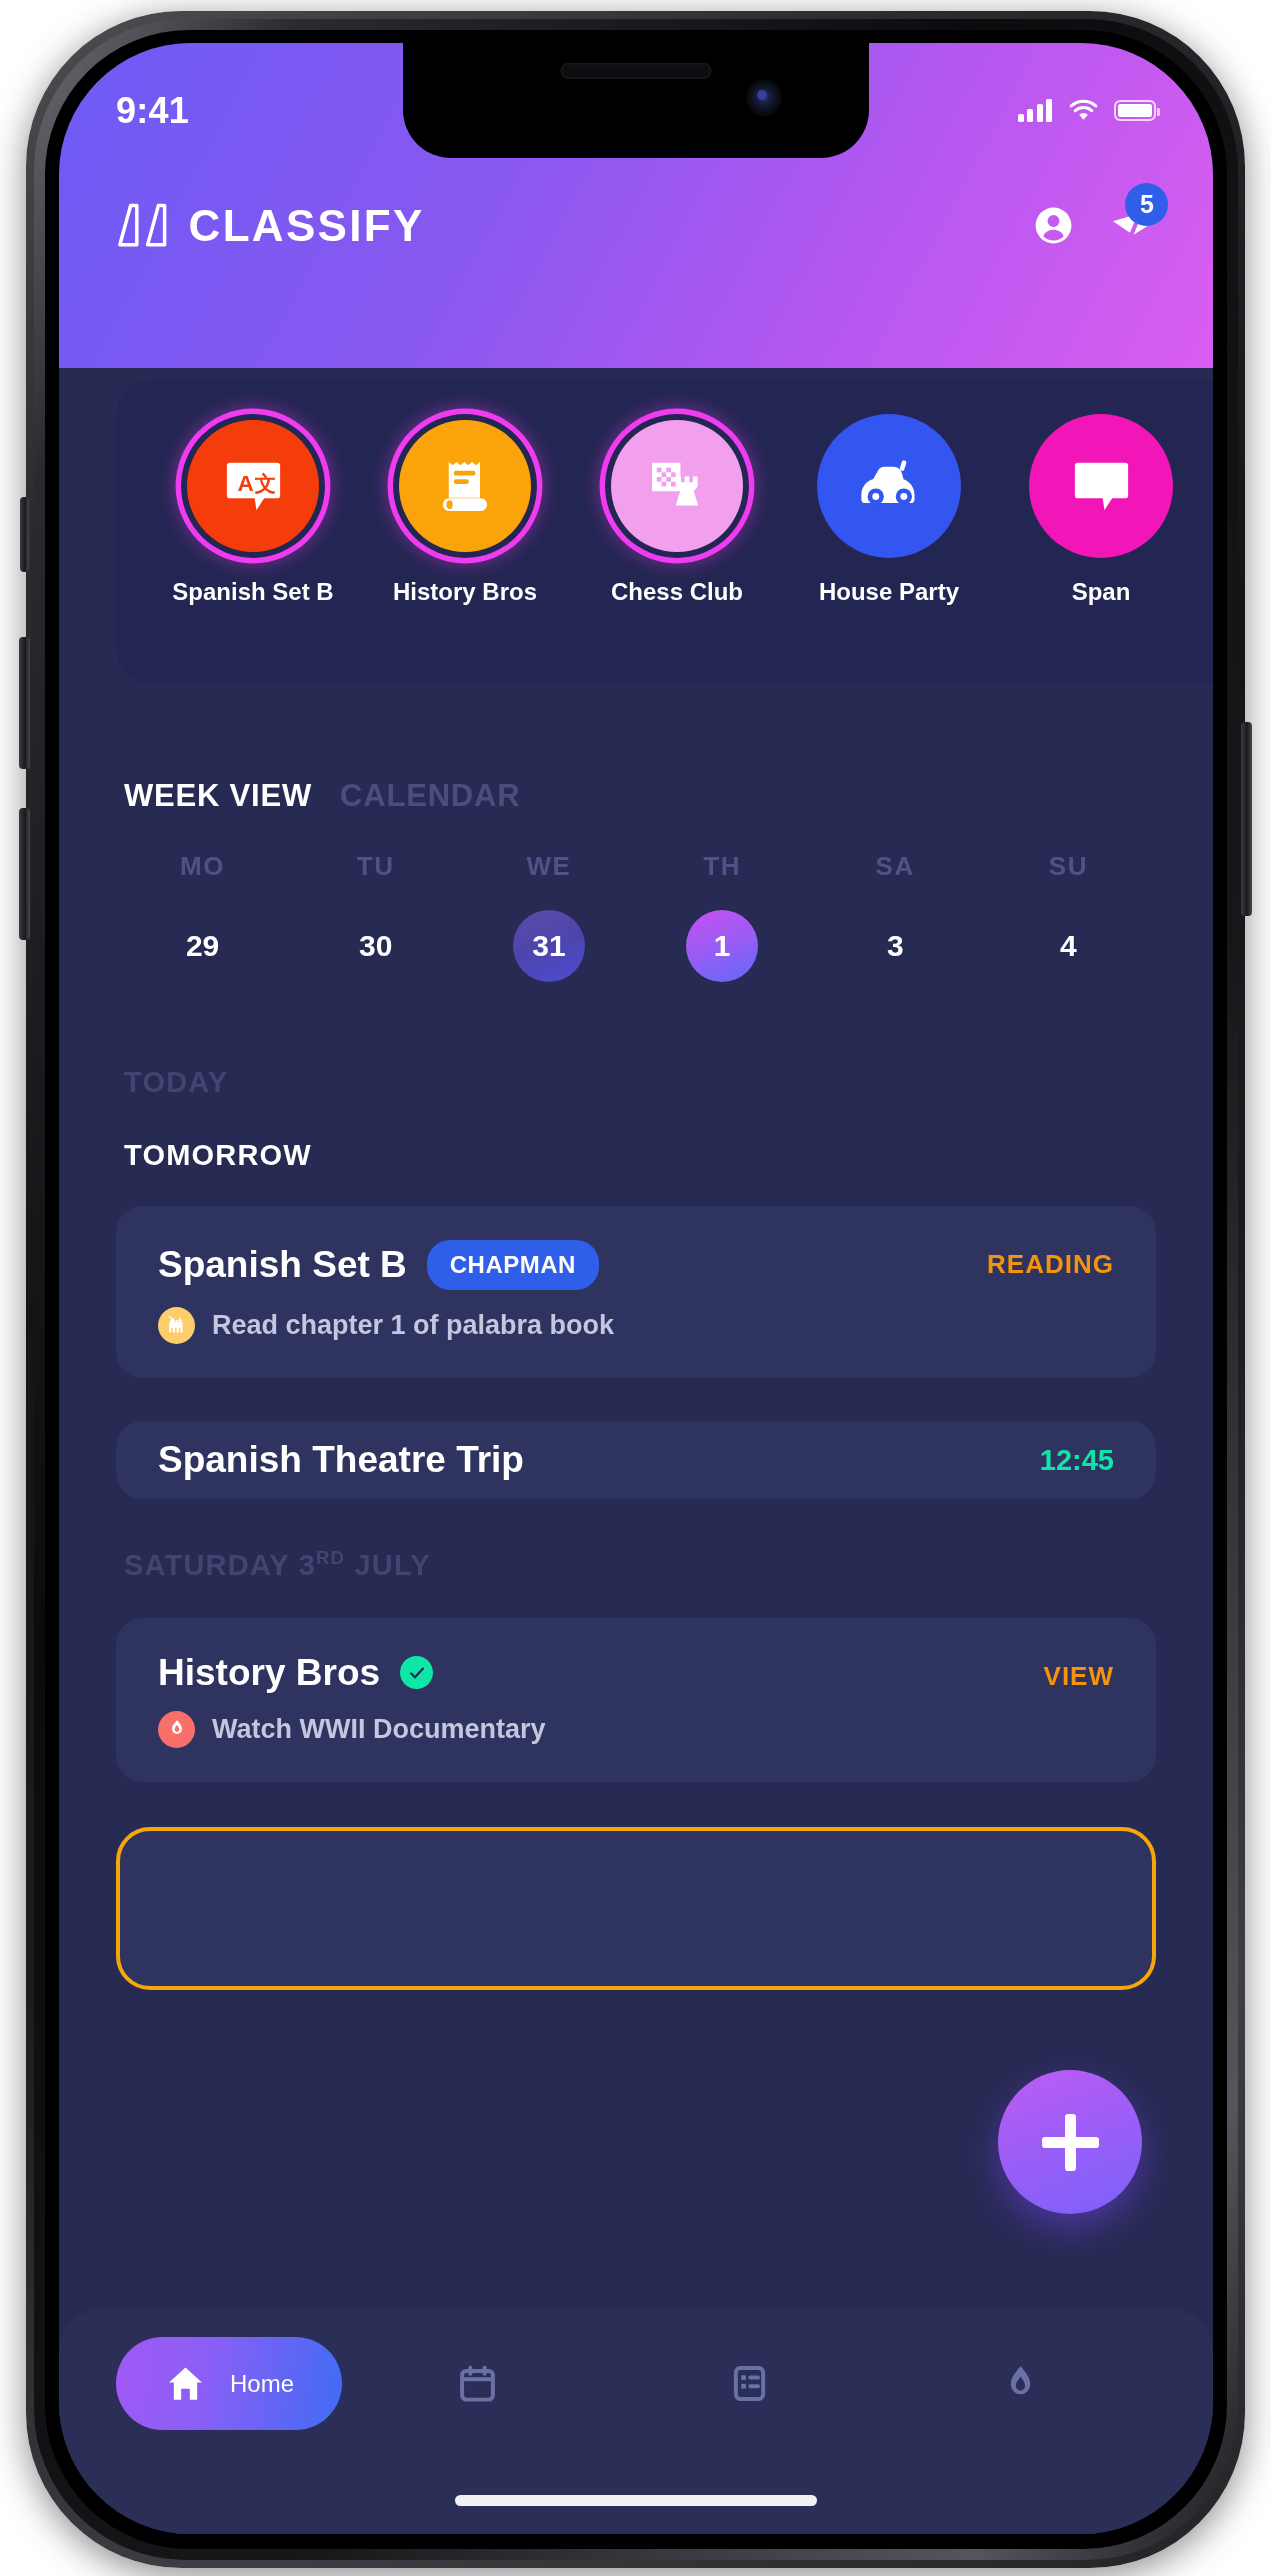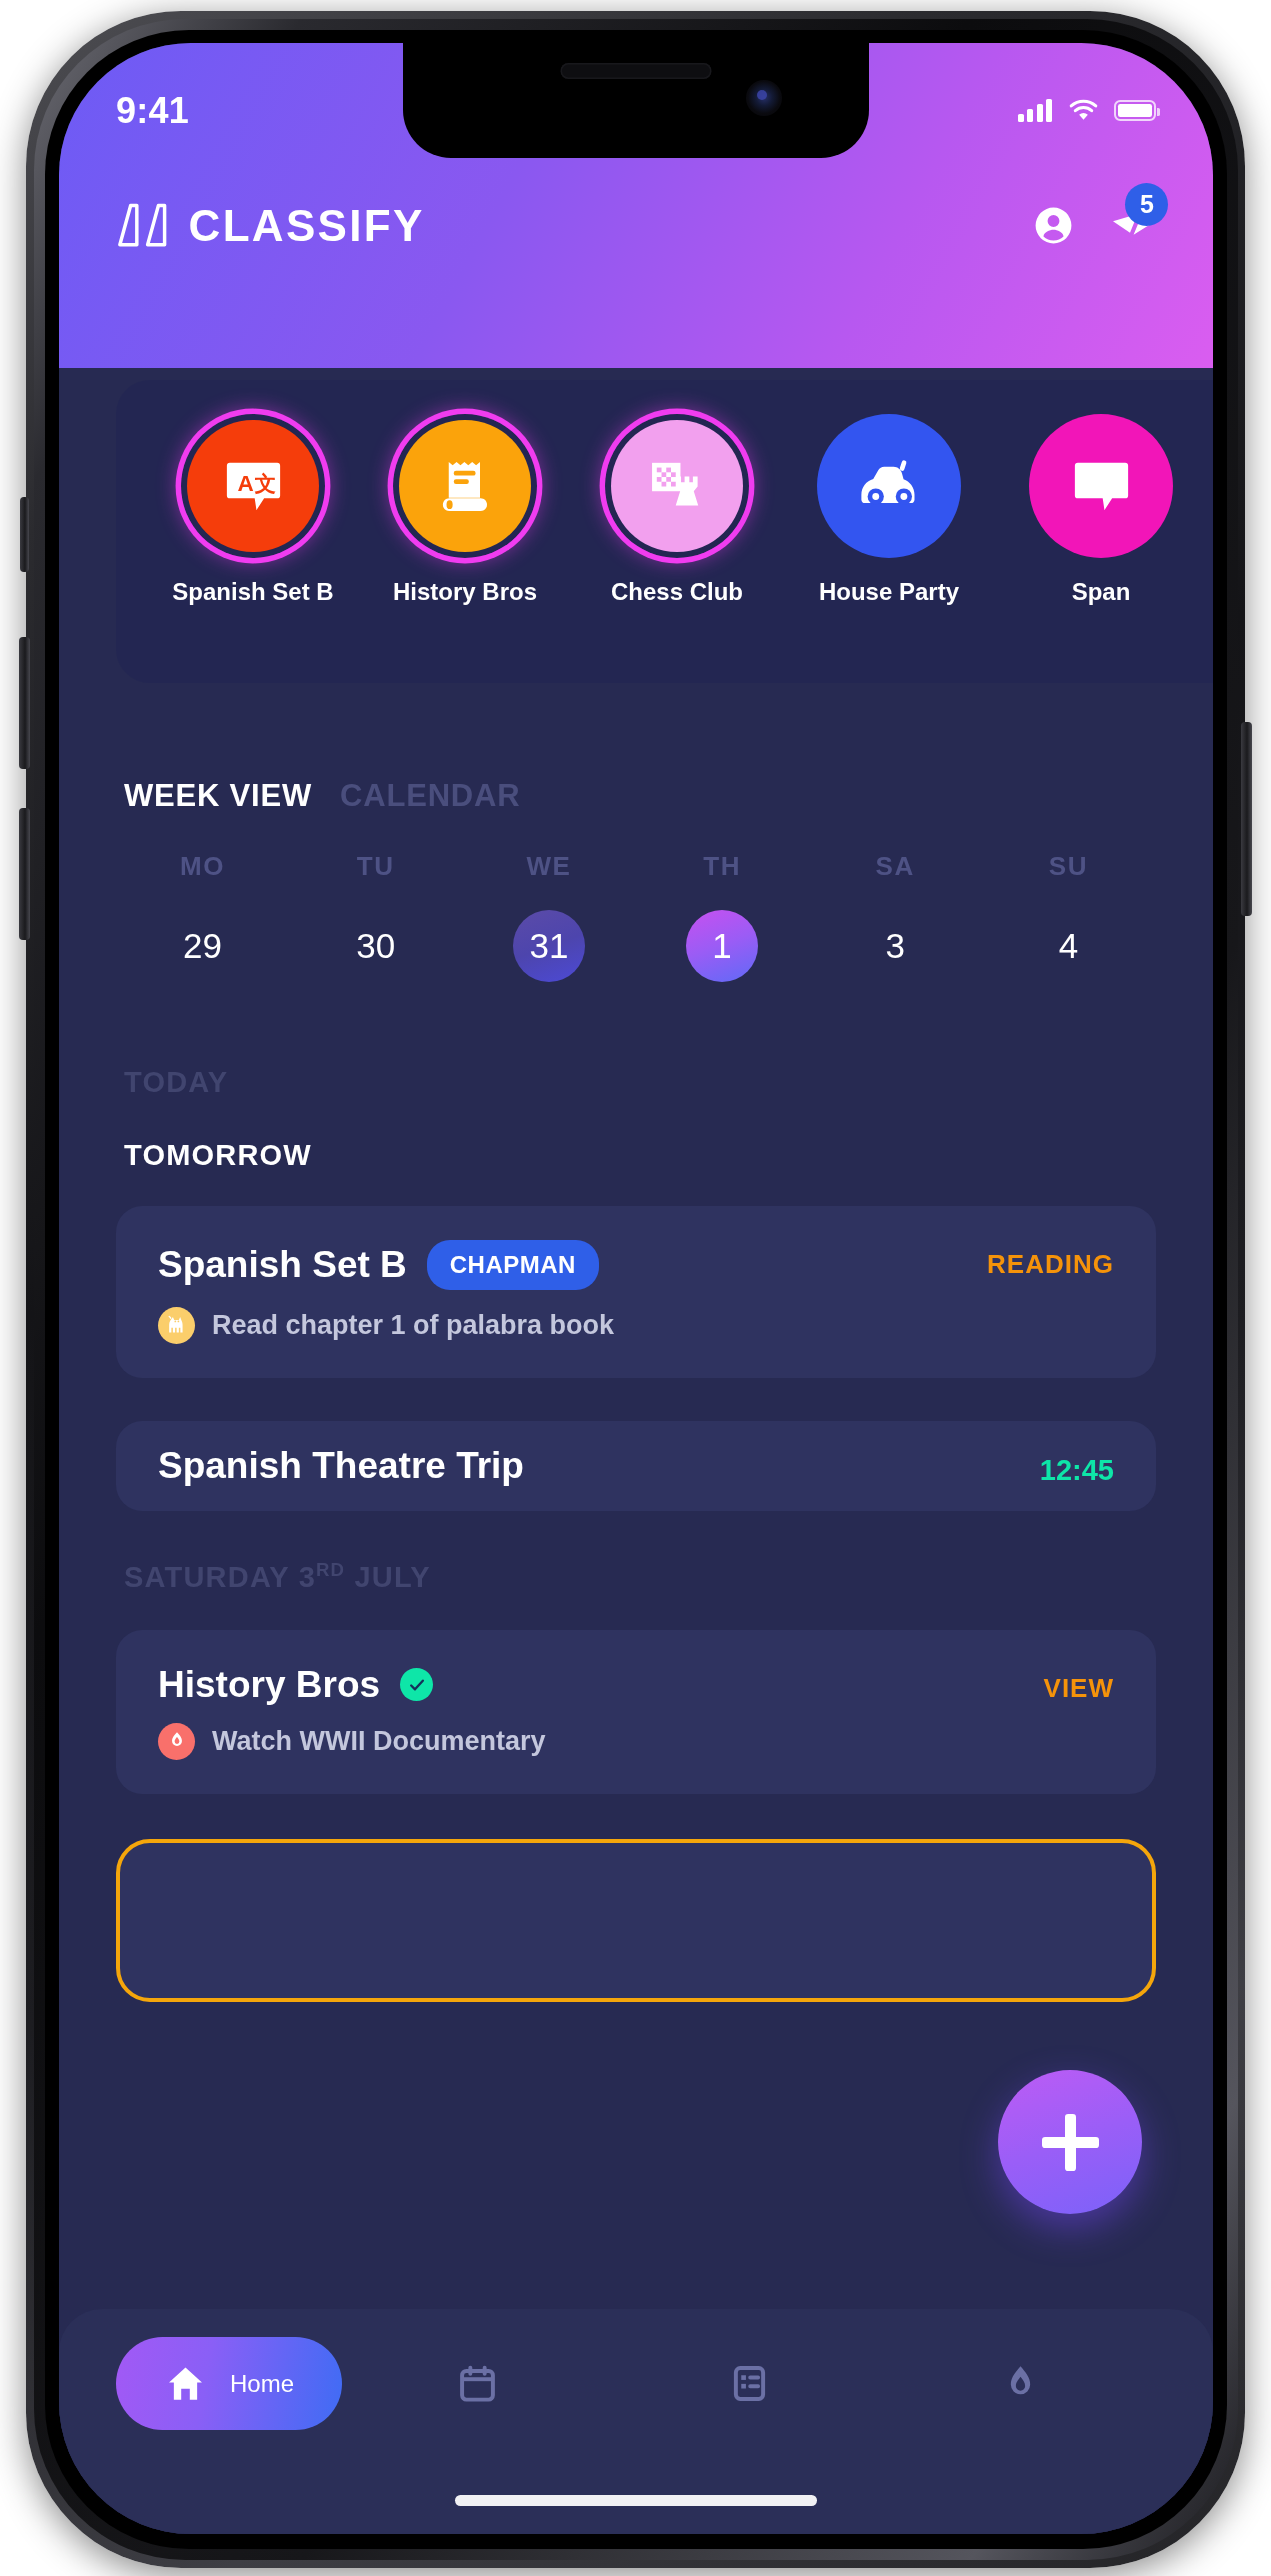--- a/index.html
+++ b/index.html
@@ -169,21 +169,21 @@
   .week { position:absolute; left:57px; top:808px; width:1039px; z-index:20; }
   .week-row { display:flex; }
   .week-col { flex:1; display:flex; flex-direction:column; align-items:center;text-align:center; }
   .dow { color:#4e5285; font-size:26px; font-weight:700; letter-spacing:1.6px; }
   .daynum-wrap {
     margin-top:28px; width:72px; height:72px; border-radius:50%;
     display:flex; align-items:center; justify-content:center;
   }
   .daynum-wrap.today { background:linear-gradient(160deg,#5b4ba8 0%,#4d45ad 50%,#4c4ad6 100%); }
   .daynum-wrap.selected { background:linear-gradient(160deg,#c750f0 0%,#9b5cf5 48%,#5f6af7 100%); }
-  .daynum { color:#fff; font-size:35px; font-weight:400; }
+  .daynum { color:#fff; font-size:30px; font-weight:700; }
 
   
   .agenda { position:absolute; left:0; top:1023px; width:100%; z-index:15; }
   .sec-head {
     padding:0 65px; font-size:29px; font-weight:700; letter-spacing:1.2px;
   }
   .sec-head.muted { color:#41456f; }
   .sec-head.bright { color:#ffffff; }
 
   .card {
@@ -206,21 +206,21 @@
   .sub-row { display:flex; align-items:center; gap:17px;text-align:center; }
   .sub-ic {
     width:37px; height:37px; border-radius:50%;
     display:flex; align-items:center; justify-content:center; flex:0 0 37px;
   }
   .sub-text { color:#c4c7dd; font-size:27px; font-weight:600; }
   .card-tag { font-size:26px; font-weight:700; letter-spacing:1px; margin-top:9.3px; }
   .time-tag { font-size:29px; font-weight:700; }
 
   .card.simple {
-    align-items:flex-end; padding:24px 42px;
+    align-items:center; padding:18px 42px;
   }
 
   
   .card.outlined {
     background:#2f3360; border:4.7px solid #f5a60b;
     border-radius:34px; padding:34px 42px; min-height:163px;
   }
 
   
   .fab {

